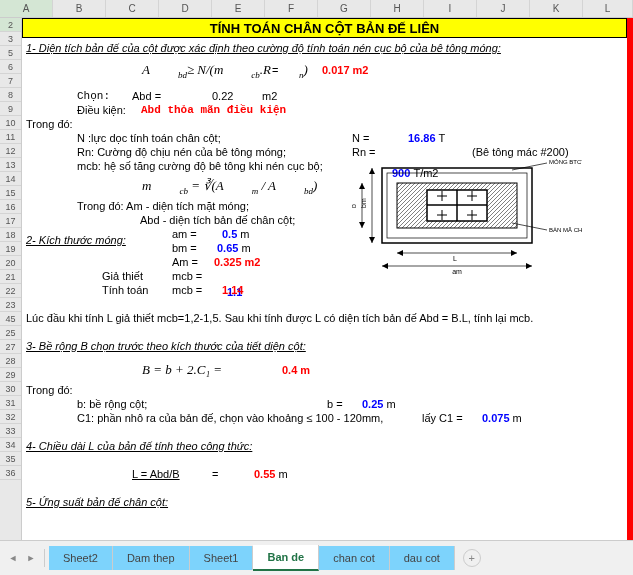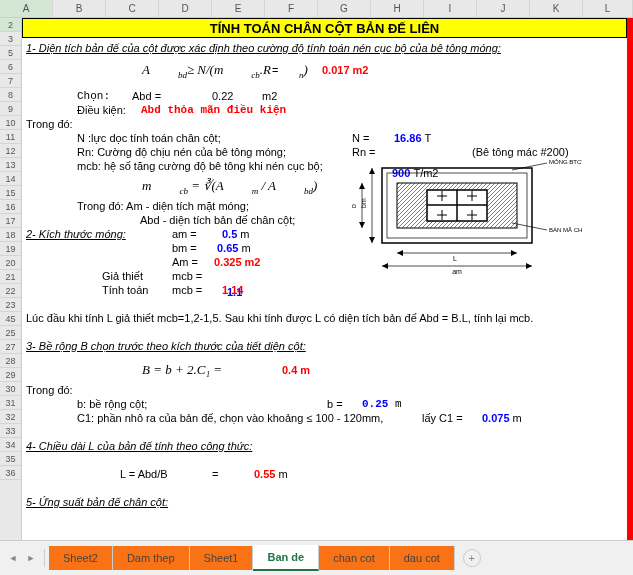--- a/index.html
+++ b/index.html
@@ -39,21 +39,21 @@
   
   .formula { font-family: "Times New Roman", serif; font-size: 13px; font-style: italic; }
   .formula sub { font-size: 9px; padding-left: 28px; }
   
   .diagram { position: absolute; left: 330px; top: 140px; width: 230px; height: 120px; }
   .diagram svg { width: 100%; height: 100%; }
   
   .tabs { position: absolute; bottom: 0; left: 0; width: 100%; height: 35px; background: #f0f0f0; border-top: 1px solid #ccc; display: flex; align-items: center; padding-left: 4px; }
   .tab-nav { width: 16px; height: 16px; margin: 0 1px; display: flex; align-items: center; justify-content: center; font-size: 9px; color: #888; }
   .tab-sep { width: 1px; height: 18px; background: #ccc; margin: 0 4px; }
-  .tab { padding: 6px 14px; font-size: 11px; color: #444; border-right: 1px solid #ccc; cursor: pointer; background: #f97316; }
+  .tab { padding: 6px 14px; font-size: 11px; color: #444; border-right: 1px solid #ccc; cursor: pointer; background: #7dd3fc; }
   .tab.active { font-weight: bold; color: #217346; border-bottom: 2px solid #217346; background: #fff; }
   .tab-add { width: 18px; height: 18px; border: 1px solid #ccc; border-radius: 50%; margin-left: 8px; text-align: center; line-height: 16px; font-size: 11px; color: #888; }
 </style>
 </head>
 <body>
 
 <div class="col-headers">
   <div class="col-h a">A</div>
   <div class="col-h b">B</div>
   <div class="col-h c">C</div>
@@ -121,37 +121,37 @@
     <div class="line" style="left:110px; top:72px;">Abd =</div>
     <div class="line" style="left:190px; top:72px;">0.22</div>
     <div class="line" style="left:240px; top:72px;">m2</div>
 
     <div class="line" style="left:55px; top:86px;">Điều kiện:</div>
     <div class="line red bold" style="left:119px; top:86px;font-family:Liberation Mono, monospace;">Abd thỏa mãn điều kiện</div>
 
     <div class="line" style="left:4px; top:100px;">Trong đó:</div>
     <div class="line" style="left:55px; top:114px;">N :lực dọc tính toán chân cột;</div>
     <div class="line" style="left:330px; top:114px;">N =</div>
-    <div class="line blue bold" style="left:372px; top:114px;"><span>16.86</span> <span style="color:#000;font-weight:normal">T</span></div>
+    <div class="line blue bold" style="left:386px; top:114px;"><span>16.86</span> <span style="color:#000;font-weight:normal">T</span></div>
 
     <div class="line" style="left:55px; top:128px;">Rn: Cường độ chịu nén của bê tông móng;</div>
     <div class="line" style="left:330px; top:128px;">Rn =</div>
     <div class="line blue bold" style="left:370px; top:128px;margin-top:21px;"><span>900</span> <span style="color:#000;font-weight:normal">T/m2</span></div>
     <div class="line" style="left:450px; top:128px;">(Bê tông mác #200)</div>
 
     <div class="line" style="left:55px; top:142px;">mcb: hệ số tăng cường độ bê tông khi nén cục bộ;</div>
 
     <div class="line formula" style="left:120px; top:160px;">
       <span>m</span><sub>cb</sub><span> = ∛(A</span><sub>m</sub><span> / A</span><sub>bd</sub><span>)</span>
     </div>
 
     <div class="line" style="left:55px; top:182px;">Trong đó:   Am - diện tích mặt móng;</div>
     <div class="line" style="left:118px; top:196px;">Abd - diện tích bản đế chân cột;</div>
 
-    <div class="line underline italic" style="left:4px; top:210px;">2- Kích thước móng:</div>
+    <div class="line underline italic" style="left:4px; top:216px;">2- Kích thước móng:</div>
     <div class="line" style="left:150px; top:210px;">am =</div>
     <div class="line blue bold" style="left:200px; top:210px;"><span>0.5</span> <span style="color:#000;font-weight:normal">m</span></div>
 
     <div class="line" style="left:150px; top:224px;text-align:center;">bm =</div>
     <div class="line blue bold" style="left:195px; top:224px;"><span>0.65</span> <span style="color:#000;font-weight:normal">m</span></div>
 
     <div class="line" style="left:150px; top:238px;">Am =</div>
     <div class="line red bold" style="left:192px; top:238px;"><span>0.325</span> <span>m2</span></div>
 
     <div class="line" style="left:80px; top:252px;">Giả thiết</div>
@@ -164,28 +164,28 @@
 
     <div class="line" style="left:4px; top:294px;">Lúc đầu khi tính L giả thiết mcb=1,2-1,5. Sau khi tính được L có diện tích bản đế Abd = B.L, tính lại mcb.</div>
 
     <div class="line underline italic" style="left:4px; top:322px;">3- Bề rộng B chọn trước theo kích thước của tiết diện cột:</div>
     <div class="line formula" style="left:120px; top:344px;">B = b + 2.C₁ =</div>
     <div class="line red bold" style="left:260px; top:346px;"><span>0.4</span> <span>m</span></div>
 
     <div class="line" style="left:4px; top:366px;">Trong đó:</div>
     <div class="line" style="left:55px; top:380px;">b: bề rộng cột;</div>
     <div class="line" style="left:305px; top:380px;">b =</div>
-    <div class="line blue bold" style="left:340px; top:380px;font-family:Liberation Mono, monospace;"><span>0.25</span> <span style="color:#000;font-weight:normal">m</span></div>
+    <div class="line blue bold" style="left:340px; top:380px;"><span>0.25</span> <span style="color:#000;font-weight:normal">m</span></div>
 
     <div class="line" style="left:55px; top:394px;">C1: phần nhô ra của bản đế, chọn vào khoảng ≤ 100 - 120mm,</div>
     <div class="line" style="left:400px; top:394px;">lấy C1 =</div>
     <div class="line blue bold" style="left:460px; top:394px;"><span>0.075</span> <span style="color:#000;font-weight:normal">m</span></div>
 
     <div class="line underline italic" style="left:4px; top:422px;">4- Chiều dài L của bản đế tính theo công thức:</div>
-    <div class="line" style="left:98px; top:450px;">L = Abd/B</div>
+    <div class="line" style="left:110px; top:450px;text-decoration:underline;">L = Abd/B</div>
     <div class="line" style="left:190px; top:450px;">=</div>
     <div class="line red bold" style="left:232px; top:450px;"><span>0.55</span> <span style="color:#000;font-weight:normal">m</span></div>
 
     <div class="line underline italic" style="left:4px; top:478px;">5- Ứng suất bản đế chân cột:</div>
 
     <div class="diagram">
       <svg viewBox="0 0 230 120">
         <defs>
           <pattern id="hatchp" patternUnits="userSpaceOnUse" width="4" height="4">
             <path d="M-1,1 l2,-2 M0,4 l4,-4 M3,5 l2,-2" stroke="#000" stroke-width="0.5"></path>

